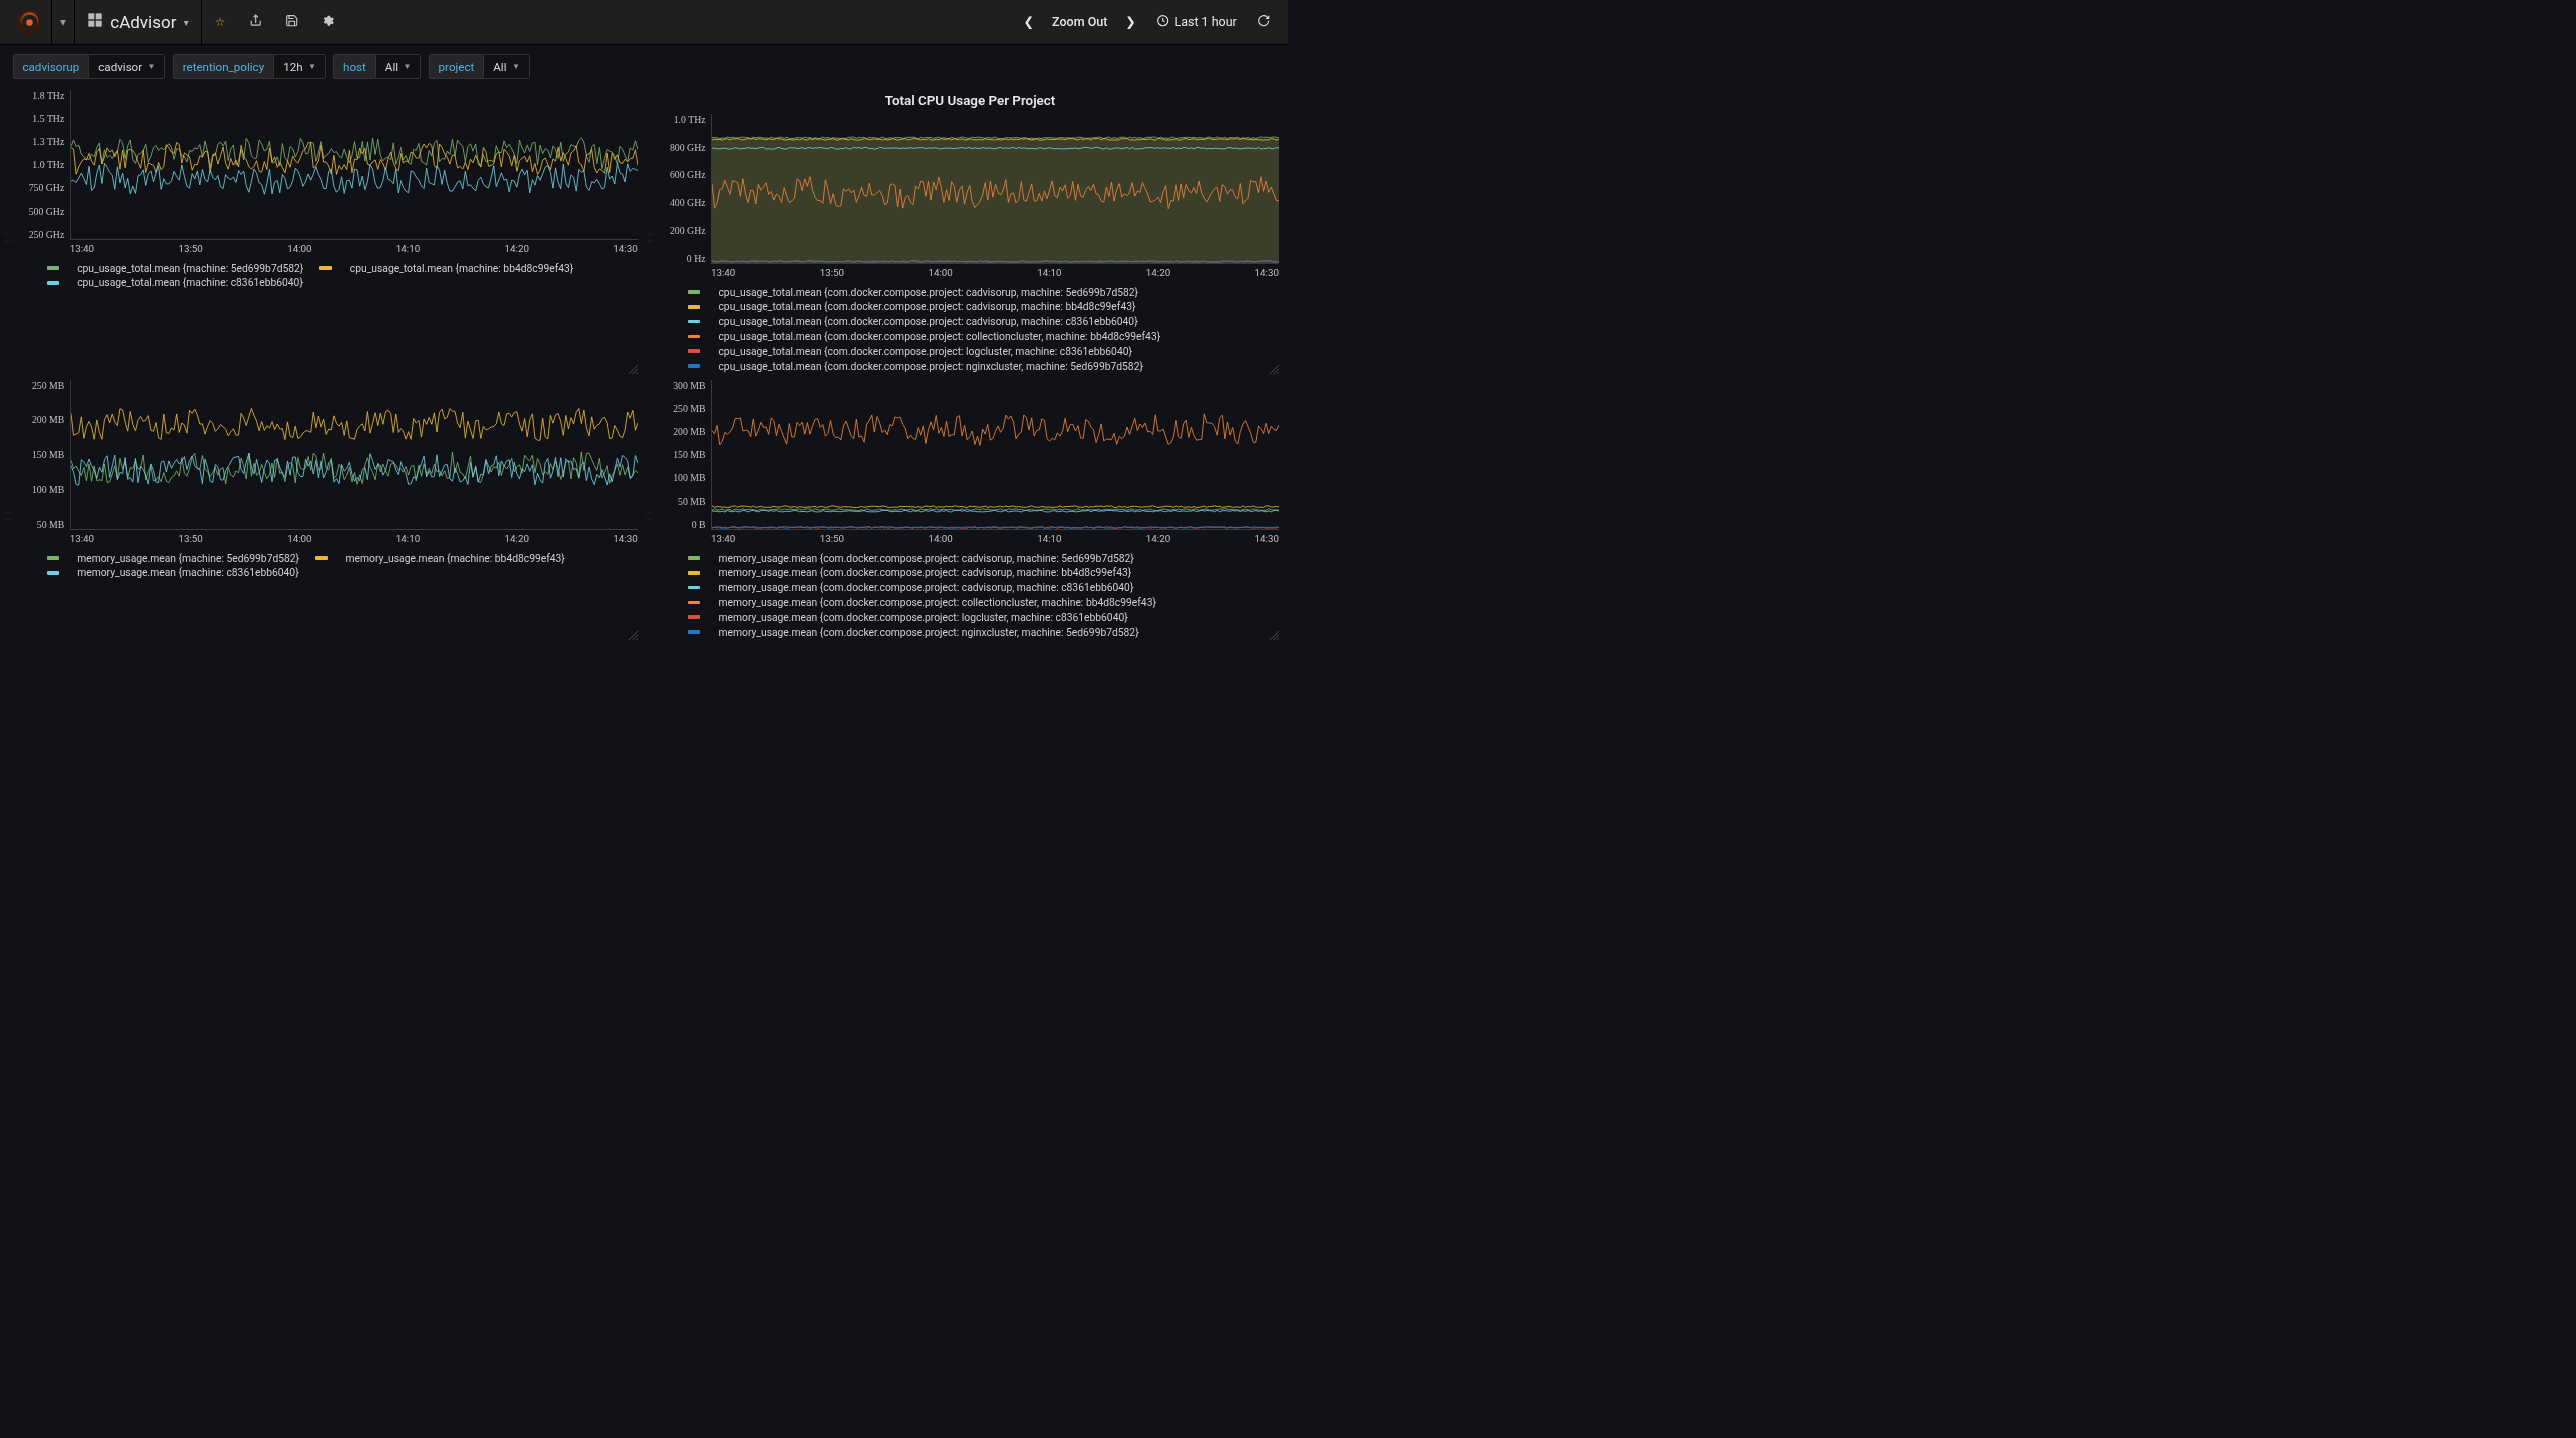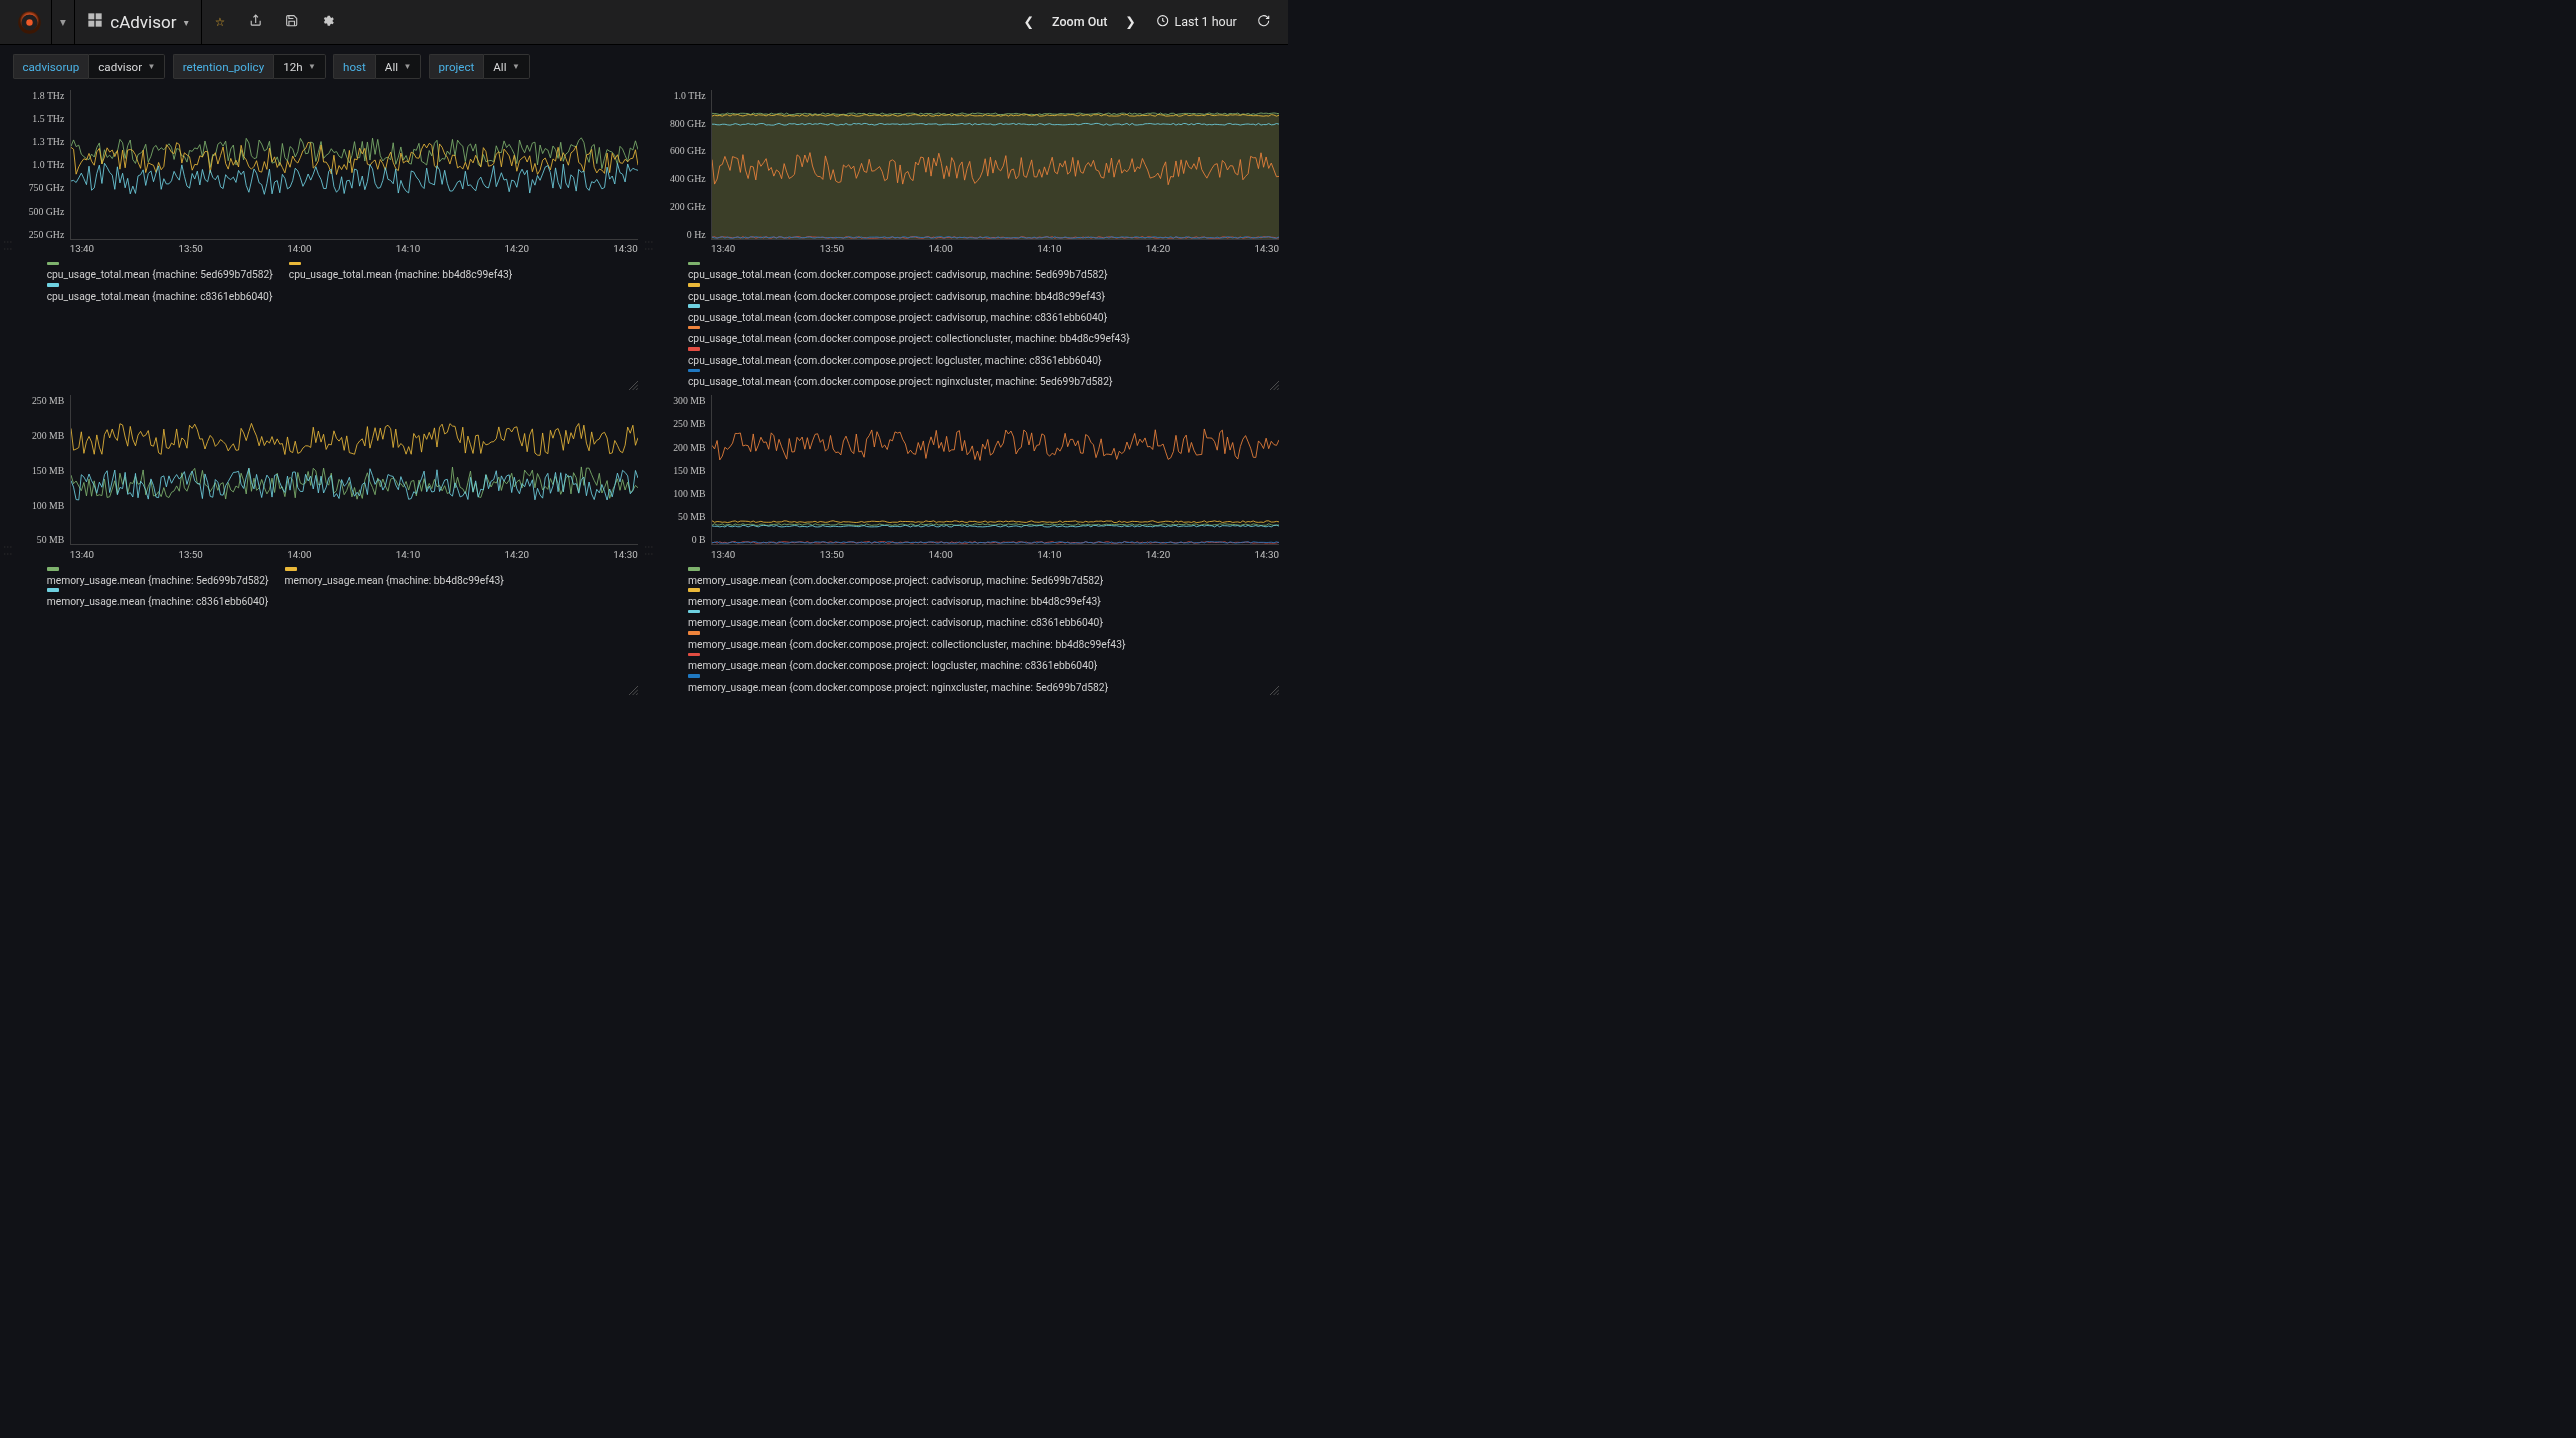--- a/index.html
+++ b/index.html
@@ -125,21 +125,21 @@
     padding: 3.6px 0 1.8px 50px;
     gap: 32px;
   }
   .legend {
     padding: 5.4px 0 1.8px 27px;
     display: flex; flex-wrap: wrap;
     gap: 1.8px 16px;
     font-size: 10.3px;
     color: #d0d0d0;
   }
-  .legend .item { display:flex; gap:3px; white-space:nowrap;flex-direction:column;}
+  .legend .item { display:flex; align-items:center; gap:18px; white-space:nowrap;}
   .swatch { width:12.5px; height:3.6px; border-radius:0.9px; }
 
   .panel-resize {
     position:absolute; right:3.6px; bottom:1.8px;
     color:#444; font-size:9px;
   }
 </style>
 </head>
 <body>
 
@@ -306,20 +306,21 @@
         </div>
       </div>
       <div class="panel-resize">
     <svg width="9" height="9" viewBox="0 0 10 10">
           <path d="M0 10 L10 0 M4 10 L10 4 M8 10 L10 8" stroke="#555" stroke-width="1"></path>
         </svg>
   </div>
     </div>
     <div class="panel">
       <div class="drag-handle">⋮⋮</div>
+    <div class="panel-title">Total CPU Usage Per Project</div>
     <div class="chart-wrap">
         <div class="yaxis" style="height:150px;">
           <div>1.0 THz</div>
           <div>800 GHz</div>
           <div>600 GHz</div>
           <div>400 GHz</div>
           <div>200 GHz</div>
           <div>0 Hz</div>
         </div>
         <div class="plot" style="height:150px;">

